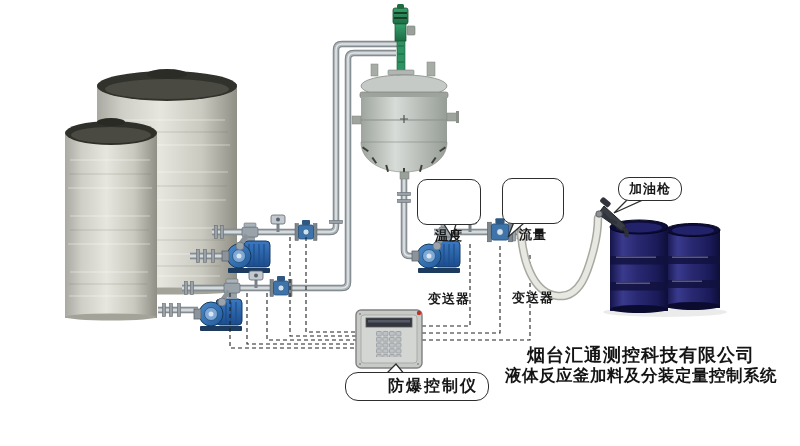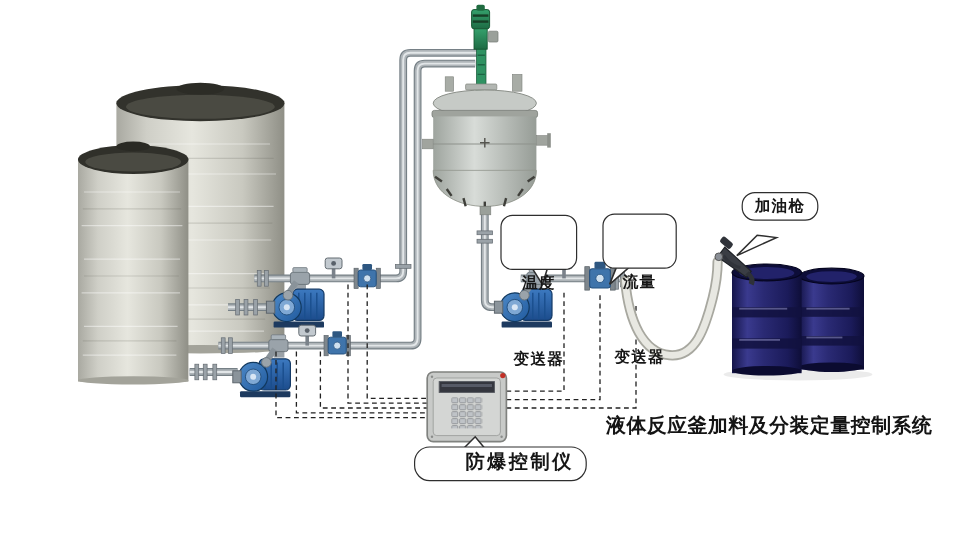--- a/index.html
+++ b/index.html
@@ -4,26 +4,26 @@
 <style>
   html,body{margin:0;padding:0;background:#fff;}
   .stage{position:relative;width:800px;height:446px;background:#fff;overflow:hidden;
          font-family:"Liberation Sans","DejaVu Sans",sans-serif;}
   .stage svg{position:absolute;left:0;top:0;}
   .bubble{position:absolute;background:#fff;border:1.6px solid #2e2e2e;border-radius:10px;
           text-align:center;font-weight:bold;color:#161616;z-index:3;}
   .bubble .bl{line-height:19px;font-size:13px;letter-spacing:1px;margin-top:44px;}
   #b-temp{left:417px;top:179px;width:62px;height:42px;padding-top:2px;}
   #b-flow{left:502px;top:178px;width:60px;height:42px;padding-top:2px;}
-  #b-gun{left:618px;top:160px;width:62px;height:22px;line-height:22px;font-size:13px;border-radius:11px;letter-spacing:1px;}
+  #b-gun{left:618px;top:177px;width:62px;height:22px;line-height:22px;font-size:13px;border-radius:11px;letter-spacing:1px;}
   #b-ctrl{left:345px;top:372px;width:110px;height:27px;line-height:25px;font-size:16px;border-radius:13px;letter-spacing:2px;padding-left:32px;}
   .footer{position:absolute;left:495px;top:344px;width:292px;text-align:center;z-index:2;
           color:#141414;font-family:"Liberation Serif","DejaVu Serif",serif;font-weight:bold;}
   .footer .l1{font-size:18px;line-height:22px;letter-spacing:1px;}
-  .footer .l2{font-size:16.5px;line-height:22px;letter-spacing:0.5px;}
+  .footer .l2{font-size:16.5px;line-height:22px;letter-spacing:0.5px;font-family:Liberation Mono, monospace;}
   .pipe-o{fill:none;stroke:#768086;stroke-width:6.5;}
   .pipe-m{fill:none;stroke:#aeb4b8;stroke-width:4.6;}
   .pipe-h{fill:none;stroke:#e2e6e8;stroke-width:1.6;}
   .wire{fill:none;stroke:#222;stroke-width:1.1;stroke-dasharray:4 3;}
 </style>
 </head>
 <body>
 
 <div class="stage">
 <svg viewBox="0 0 800 446" width="800" height="446">
@@ -307,15 +307,16 @@
   <div class="bl">变送器</div>
 </div>
 <div class="bubble" id="b-flow">
   <div class="bl">流量</div>
   <div class="bl">变送器</div>
 </div>
 <div class="bubble" id="b-gun">加油枪</div>
 <div class="bubble" id="b-ctrl">防爆控制仪</div>
 
 <div class="footer">
+  <div class="l1">烟台汇通测控科技有限公司</div>
   <div class="l2">液体反应釜加料及分装定量控制系统</div>
 </div>
 </div>
 
 </body></html>

